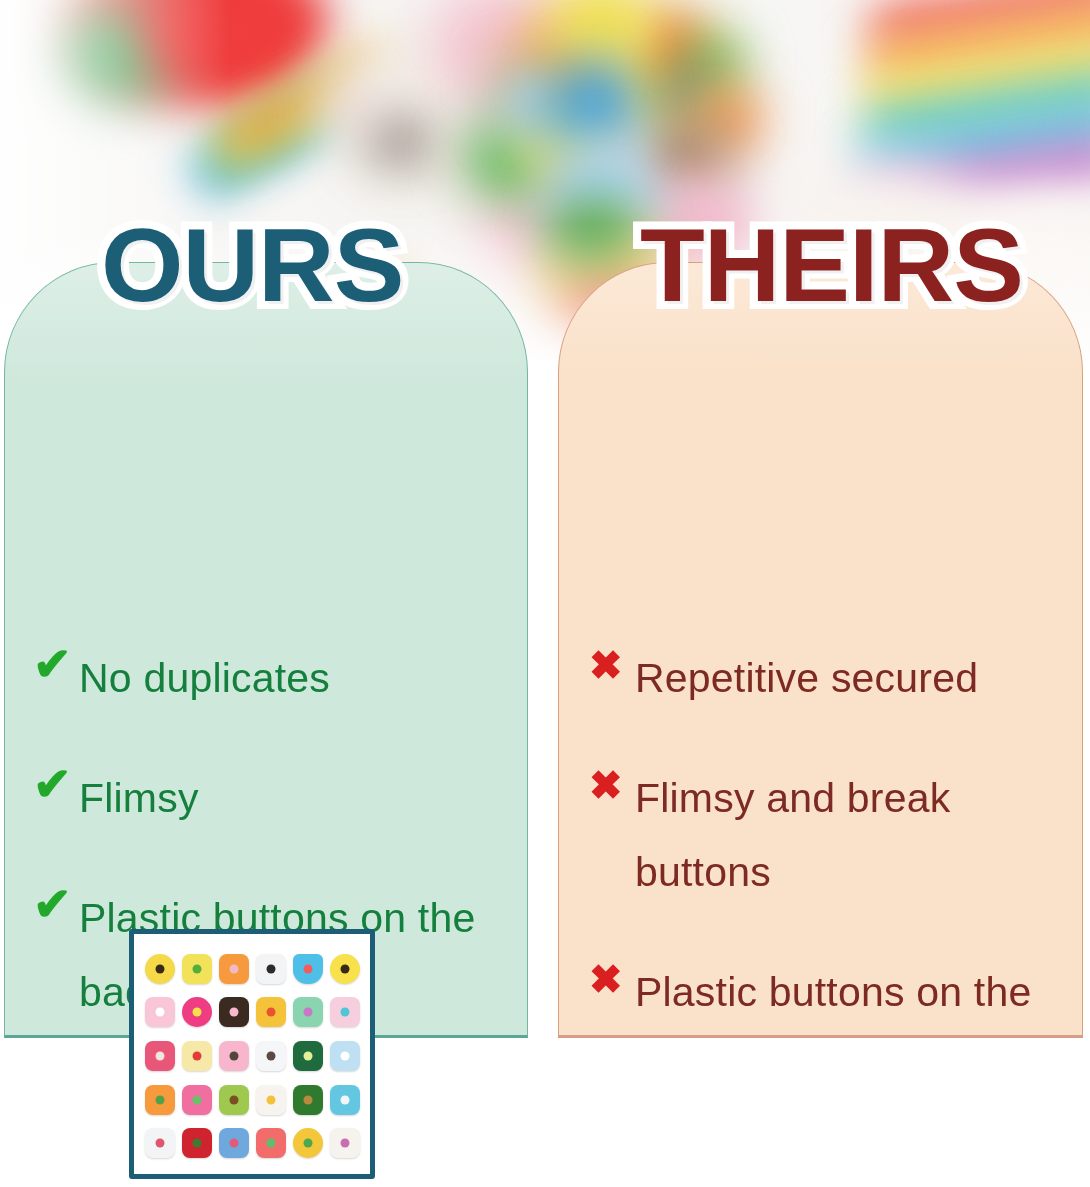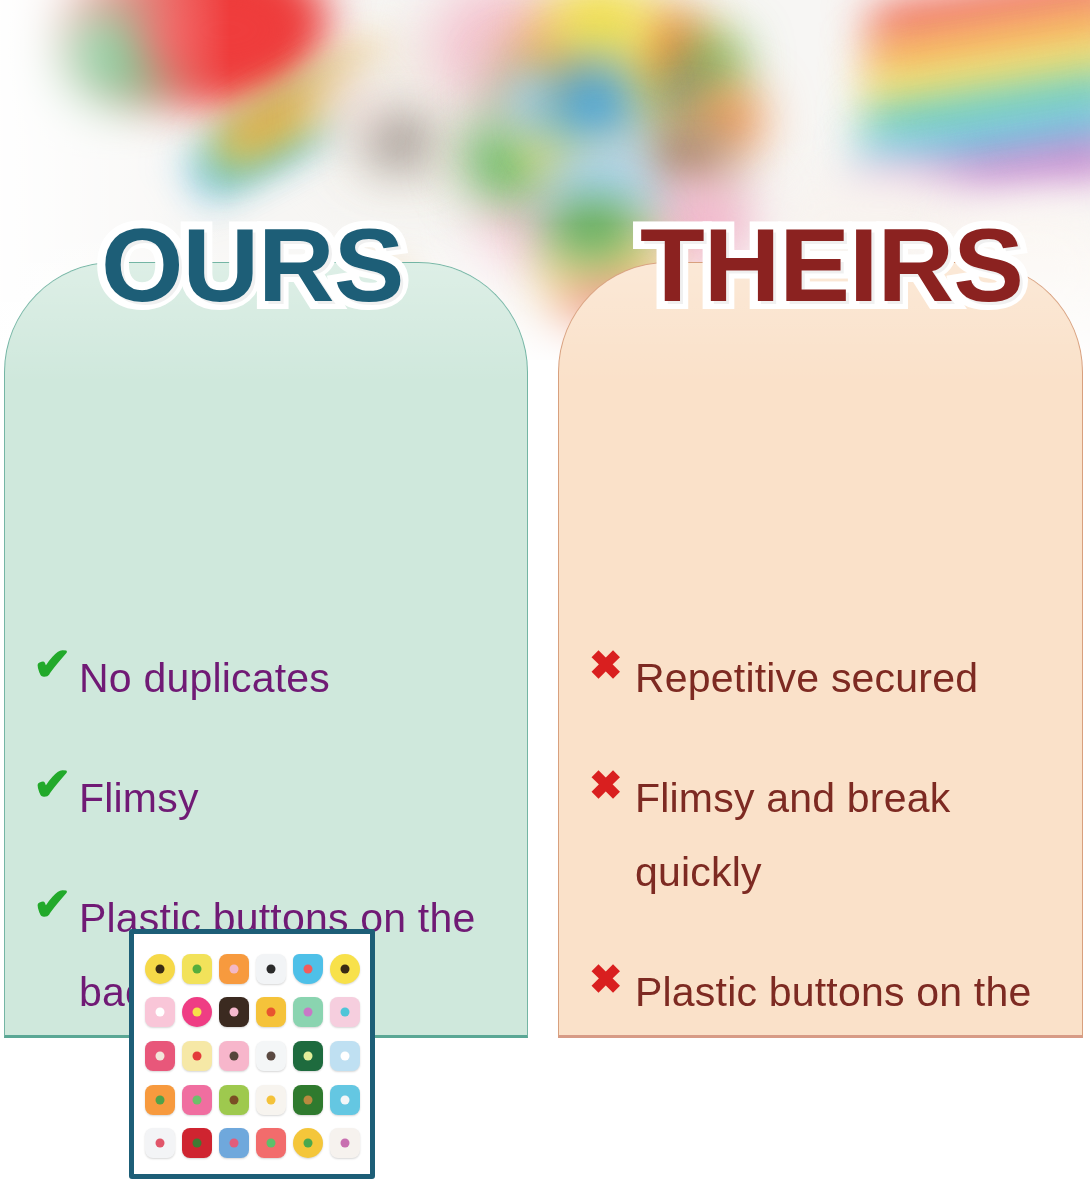--- a/index.html
+++ b/index.html
@@ -94,21 +94,21 @@
   }
   .mark-check{font-size:46px;color:#22a92b;}
   .mark-x{font-size:40px;color:#d91f1f;padding-top:4px;}
   .rowtext{
     font-family:"Liberation Sans", sans-serif;
     font-weight:400;
     font-size:41px;
     line-height:74px;
     letter-spacing:.2px;
   }
-  #panel-ours .rowtext{color:#701a75;}
+  #panel-ours .rowtext{color:#15803d;}
   #panel-theirs .rowtext{color:#7d2a22;}
 
   
   #ours-row-0{left:28px;top:378px;}
   #ours-row-1{left:28px;top:498px;}
   #ours-row-2{left:28px;top:618px;}
   
   #theirs-row-0{left:30px;top:378px;}
   #theirs-row-1{left:30px;top:498px;}
   #theirs-row-2{left:30px;top:692px;}
@@ -234,21 +234,21 @@
 
   <div class="panel" id="panel-theirs">
     <div class="panel-top-veil"></div>
 
     <div class="row" id="theirs-row-0">
       <span class="mark mark-x">✖</span>
       <span class="rowtext w-theirs">Repetitive secured</span>
     </div>
     <div class="row" id="theirs-row-1">
       <span class="mark mark-x">✖</span>
-      <span class="rowtext w-theirs">Flimsy and break quickly</span>
+      <span class="rowtext w-theirs">Flimsy and break buttons</span>
     </div>
     <div class="row" id="theirs-row-2">
       <span class="mark mark-x">✖</span>
       <span class="rowtext w-theirs">Plastic buttons on the back come off</span>
     </div>
   </div>
 
   <div class="headline" id="title-ours">OURS</div>
   <div class="headline" id="title-theirs">THEIRS</div>
 

